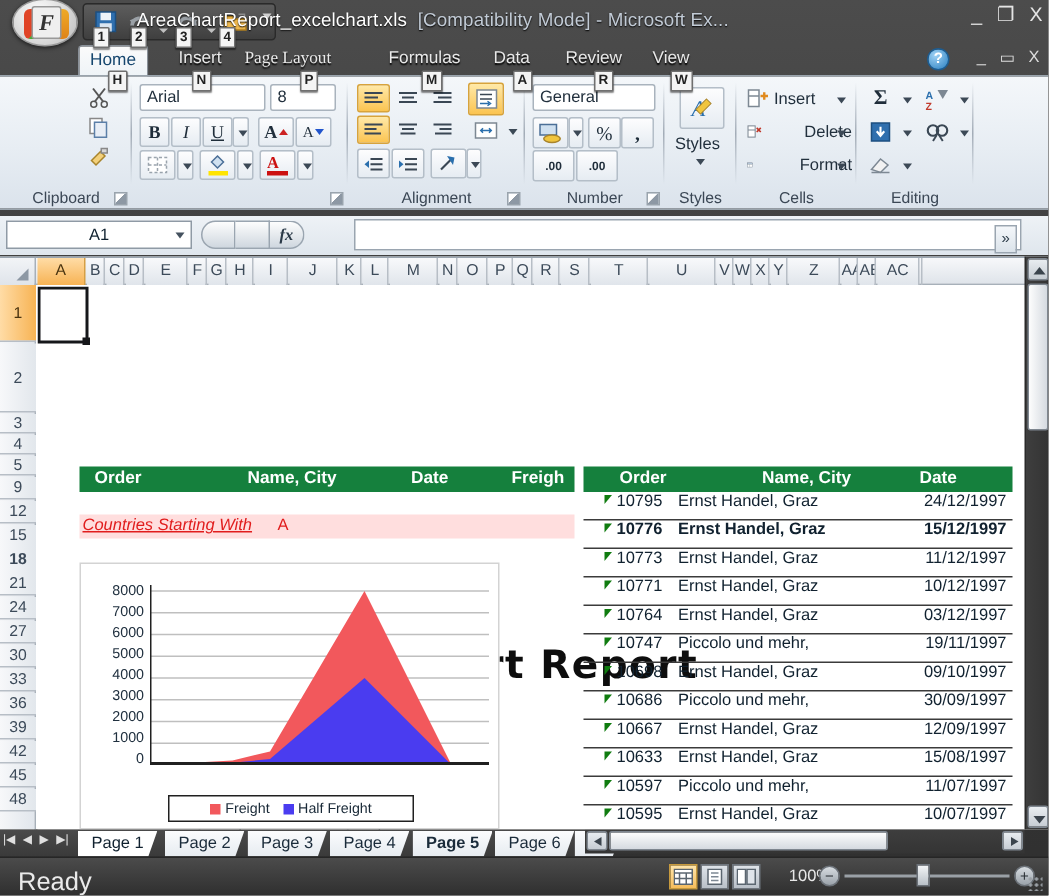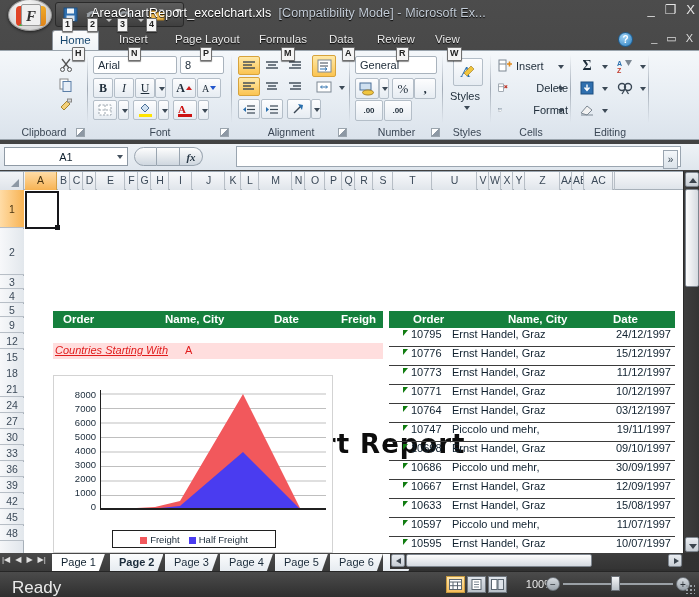--- a/index.html
+++ b/index.html
@@ -276,21 +276,21 @@
     <div class="wincaps">
       <span>_</span>
       <span>❐</span>
       <span>X</span>
     </div>
   </div>
 
   <div class="tabstrip">
     <div class="tab active" style="left:52px;">Home</div>
     <div class="tab" style="left:112px;">Insert</div>
-    <div class="tab" style="left:168px;">Page Layout</div>
+    <div class="tab" style="left:156px;font-family:Liberation Serif, serif;">Page Layout</div>
     <div class="tab" style="left:252px;">Formulas</div>
     <div class="tab" style="left:322px;">Data</div>
     <div class="tab" style="left:370px;">Review</div>
     <div class="tab" style="left:428px;">View</div>
 
     <div class="help-ico">?</div>
     <div class="mini-caps">
       <span>_</span>
       <span>▭</span>
       <span>X</span>
@@ -373,21 +373,20 @@
         </div>
       <div class="btn box" style="left:85px; top:48px; width:24px; height:20px;">
         <div style="position:relative;">
           <div style="font:bold 11px 'Liberation Serif',serif; color:#cc1111; line-height:10px;">A</div>
           <div style="width:14px; height:3px; background:#cc1111;"></div>
         </div>
       </div>
       <div class="btn box" style="left:110px; top:48px; width:11px; height:20px;">
           <i class="carr" style="left:3px; top:8px;"></i>
         </div>
-      <div class="gtitle">Font</div>
       <div class="dlg"></div>
       <div class="gsep"></div>
     </div>
 
     <div class="rgroup" style="left:232px; width:118px;">
       <div class="btn on" style="left:6px; top:4px; width:22px; height:19px;">
         <svg width="14" height="11" viewBox="0 0 14 11">
             <g stroke="#3a4754" stroke-width="1.4">
               <line x1="1" y1="2" x2="13" y2="2"></line>
               <line x1="1" y1="5" x2="10" y2="5"></line>
@@ -668,21 +667,21 @@
 
     <div class="rowhdr">
       <div class="rh sel" style="top:0; height:38px; line-height:38px;">1</div>
       <div class="rh" style="top:39px; height:46px; line-height:46px;">2</div>
       <div class="rh" style="top:86px; height:13px; line-height:13px;">3</div>
       <div class="rh" style="top:100px; height:13px; line-height:13px;">4</div>
       <div class="rh" style="top:114px; height:13px; line-height:13px;">5</div>
       <div class="rh" style="top:128px; height:15px; line-height:15px;">9</div>
       <div class="rh" style="top:144px; height:15px; line-height:15px;">12</div>
       <div class="rh" style="top:160px; height:30px; line-height:15px;">15</div>
-      <div class="rh" style="top:176px; height:27px; line-height:15px;">18</div>
+      <div class="rh" style="top:176px; height:27px; line-height:15px;font-weight:bold;">18</div>
       <div class="rh" style="top:192px; height:15px; line-height:15px;">21</div>
       <div class="rh" style="top:208px; height:15px; line-height:15px;">24</div>
       <div class="rh" style="top:224px; height:15px; line-height:15px;">27</div>
       <div class="rh" style="top:240px; height:15px; line-height:15px;">30</div>
       <div class="rh" style="top:256px; height:15px; line-height:15px;">33</div>
       <div class="rh" style="top:272px; height:15px; line-height:15px;">36</div>
       <div class="rh" style="top:288px; height:15px; line-height:15px;">39</div>
       <div class="rh" style="top:304px; height:15px; line-height:15px;">42</div>
       <div class="rh" style="top:320px; height:15px; line-height:15px;">45</div>
       <div class="rh" style="top:336px; height:15px; line-height:15px;">48</div>
@@ -761,21 +760,21 @@
           <span style="left:119px;">Name, City</span>
           <span style="left:224px;">Date</span>
         </div>
 
         <div class="rrow" style="top:17px;">
           <i class="errtri"></i>
           <span class="oid">10795</span>
           <span class="nm">Ernst Handel, Graz</span>
           <span class="dt">24/12/1997</span>
         </div>
-        <div class="rrow" style="top:36px;">
+        <div class="rrow" style="top:36px;font-weight:bold;">
           <i class="errtri"></i>
           <span class="oid">10776</span>
           <span class="nm">Ernst Handel, Graz</span>
           <span class="dt">15/12/1997</span>
         </div>
         <div class="rrow" style="top:55px;">
           <i class="errtri"></i>
           <span class="oid">10773</span>
           <span class="nm">Ernst Handel, Graz</span>
           <span class="dt">11/12/1997</span>
@@ -851,24 +850,24 @@
   </div>
 
   <div class="tabbar">
     <div class="navbtns">
       <span>|◀</span>
       <span>◀</span>
       <span>▶</span>
       <span>▶|</span>
     </div>
     <div class="stab active" style="left:52px;">Page 1</div>
-    <div class="stab" style="left:110px;font-weight:bold;">Page 2</div>
+    <div class="stab" style="left:110px;">Page 2</div>
     <div class="stab" style="left:165px;">Page 3</div>
     <div class="stab" style="left:220px;">Page 4</div>
-    <div class="stab" style="left:275px;">Page 5</div>
+    <div class="stab" style="left:275px;font-weight:bold;">Page 5</div>
     <div class="stab" style="left:330px;">Page 6</div>
     <div class="stab" style="left:383px;">Pa</div>
   </div>
 
   <div class="hsb">
     <div class="hb" style="left:1px;">
       <i style="position:absolute; left:4px; top:3px; border-top:3.5px solid transparent; border-bottom:3.5px solid transparent; border-right:5px solid #3b444d;"></i>
     </div>
     <div class="thumb"></div>
     <div class="hb" style="right:1px;">

